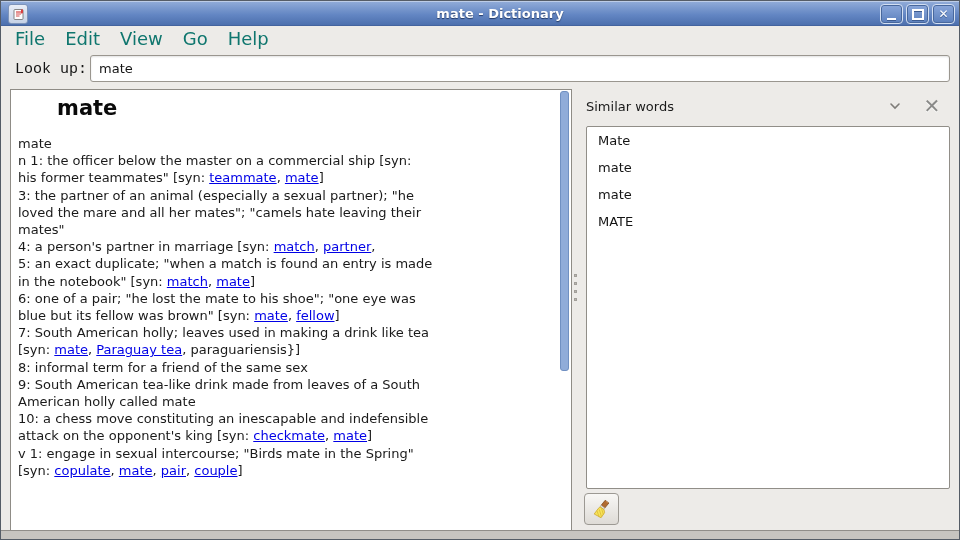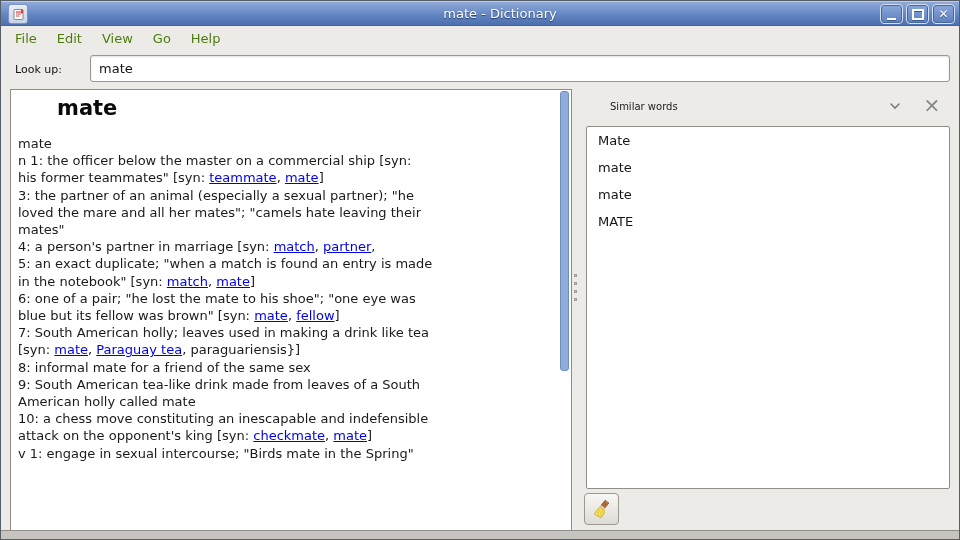--- a/index.html
+++ b/index.html
@@ -8,40 +8,40 @@
 
   
   .titlebar{position:absolute;left:0;top:0;right:0;height:25px;
     background:linear-gradient(#93add9,#6386c3 55%,#4d70ae 95%,#3d5b93);
     box-shadow:inset 0 1px 0 rgba(255,255,255,.4);
     display:flex;align-items:center;}
   .titlebar-icon{position:absolute;left:7px;top:3px;width:18px;height:18px;
     background:linear-gradient(#e9eef7,#c6d2e6);border:1px solid #7e94ba;border-radius:3px;
     display:flex;align-items:center;justify-content:center;}
   .title-text{position:absolute;left:0;right:0;text-align:center;
-    color:#fff;font-weight:normal;font-size:13px;
+    color:#fff;font-weight:bold;font-size:13px;
     text-shadow:0 1px 1px rgba(25,45,85,.85);padding-left:40px;}
   .win-buttons{position:absolute;right:4px;top:3px;display:flex;gap:3px;}
   .win-btn{width:21px;height:18px;border-radius:4px;
     background:linear-gradient(#8aa7da,#5c80bd);
     border:1px solid #d3dff2;box-shadow:inset 0 0 0 1px #48689d;
     display:flex;align-items:center;justify-content:center;cursor:default;}
   .glyph-min{width:9px;height:2px;background:#fff;margin-top:9px;box-shadow:0 1px 0 #3c5b90;}
   .glyph-max{width:8px;height:7px;border:2px solid #fff;box-shadow:0 1px 0 #3c5b90, inset 0 1px 0 #3c5b90;}
   .glyph-close{color:#fff;font-size:12px;font-weight:bold;text-shadow:0 1px 0 #3c5b90;line-height:1;}
 
   
   .menubar{position:absolute;left:0;top:25px;right:0;height:24px;background:#edebe8;
     display:flex;align-items:center;padding-left:4px;}
-  .menu-item{font-size:13px;color:#4d7c0f;padding:3px 10px;}
+  .menu-item{font-size:18px;color:#0f766e;padding:3px 10px;}
 
   
   .lookup-row{position:absolute;left:0;top:49px;right:0;height:38px;}
   .lookup-label{position:absolute;left:14px;top:0;height:38px;display:flex;align-items:center;
-    font-size:11px;color:#141414;}
+    font-size:15px;color:#141414;font-family:Liberation Mono, monospace;}
   .lookup-entry{position:absolute;left:89px;top:5px;width:842px;height:25px;
     background:#fff;border:1px solid #9a968f;border-radius:3px;
     box-shadow:inset 0 1px 2px rgba(0,0,0,.12);
     font-family:"DejaVu Sans",sans-serif;font-size:13px;color:#141414;padding:0 8px;outline:none;}
 
   
   .main{position:absolute;left:0;top:87px;right:0;bottom:8px;}
 
   .textview{position:absolute;left:9px;top:1px;width:560px;height:441px;
     background:#fff;border:1px solid #8f8c86;overflow:hidden;}
@@ -52,22 +52,22 @@
 
   .v-scrollbar{position:absolute;right:2px;top:1px;width:7px;height:278px;
     background:#90acd9;border:1px solid #7090c2;border-radius:3px;}
 
   .pane-grip{position:absolute;left:573px;top:186px;display:flex;flex-direction:column;gap:5px;}
   .pane-grip i{width:3px;height:3px;background:#b9b6b1;box-shadow:inset 0 0 0 1px #a29f9a;}
 
   
   .sidebar{position:absolute;left:581px;top:0;right:6px;height:443px;}
   .sidebar-header{position:absolute;left:0;top:0;right:0;height:37px;}
-  .sidebar-title{position:absolute;left:28px;top:0;height:37px;display:flex;align-items:center;
-    font-size:10px;color:#1a1a1a;}
+  .sidebar-title{position:absolute;left:4px;top:0;height:37px;display:flex;align-items:center;
+    font-size:13px;color:#1a1a1a;}
   .chevron{position:absolute;right:52px;top:13px;width:12px;height:10px;color:#7e7c78;}
   .panel-close{position:absolute;right:8px;top:5px;width:26px;height:26px;
     display:flex;align-items:center;justify-content:center;
     font-size:20px;font-weight:bold;color:#8a8a88;text-shadow:0 1px 0 #fbfbfa;cursor:pointer;}
   .similar-list{position:absolute;left:4px;right:3px;top:38px;height:361px;
     background:#fff;border:1px solid #918e88;border-radius:2px;overflow:hidden;}
   .similar-item{font-size:13px;color:#141414;line-height:27px;padding-left:11px;}
   .clear-btn{position:absolute;left:2px;top:405px;width:33px;height:30px;
     background:linear-gradient(#f8f7f5,#dedbd6);border:1px solid #9c9993;border-radius:4px;
     display:flex;align-items:center;justify-content:center;cursor:pointer;}
@@ -128,26 +128,27 @@
           <div class="def-line">3: the partner of an animal (especially a sexual partner); "he</div>
           <div class="def-line">loved the mare and all her mates"; "camels hate leaving their</div>
           <div class="def-line">mates"</div>
           <div class="def-line">4: a person's partner in marriage [syn: <span class="syn-link">match</span>, <span class="syn-link">partner</span>,</div>
           <div class="def-line">5: an exact duplicate; "when a match is found an entry is made</div>
           <div class="def-line">in the notebook" [syn: <span class="syn-link">match</span>, <span class="syn-link">mate</span>]</div>
           <div class="def-line">6: one of a pair; "he lost the mate to his shoe"; "one eye was</div>
           <div class="def-line">blue but its fellow was brown" [syn: <span class="syn-link">mate</span>, <span class="syn-link">fellow</span>]</div>
           <div class="def-line">7: South American holly; leaves used in making a drink like tea</div>
           <div class="def-line">[syn: <span class="syn-link">mate</span>, <span class="syn-link">Paraguay tea</span>, paraguariensis}]</div>
-          <div class="def-line">8: informal mate for a friend of the same sex</div>
+          <div class="def-line">8: informal term for a friend of the same sex</div>
           <div class="def-line">9: South American tea-like drink made from leaves of a South</div>
           <div class="def-line">American holly called mate</div>
           <div class="def-line">10: a chess move constituting an inescapable and indefensible</div>
           <div class="def-line">attack on the opponent's king [syn: <span class="syn-link">checkmate</span>, <span class="syn-link">mate</span>]</div>
           <div class="def-line">v 1: engage in sexual intercourse; "Birds mate in the Spring"</div>
+          <div class="def-line">[syn: <span class="syn-link">copulate</span>, <span class="syn-link">mate</span>, <span class="syn-link">pair</span>, <span class="syn-link">couple</span>]</div>
         </div>
       <div class="v-scrollbar"></div>
     </div>
 
     <div class="pane-grip">
       <i></i>
         <i></i>
         <i></i>
         <i></i>
     </div>

